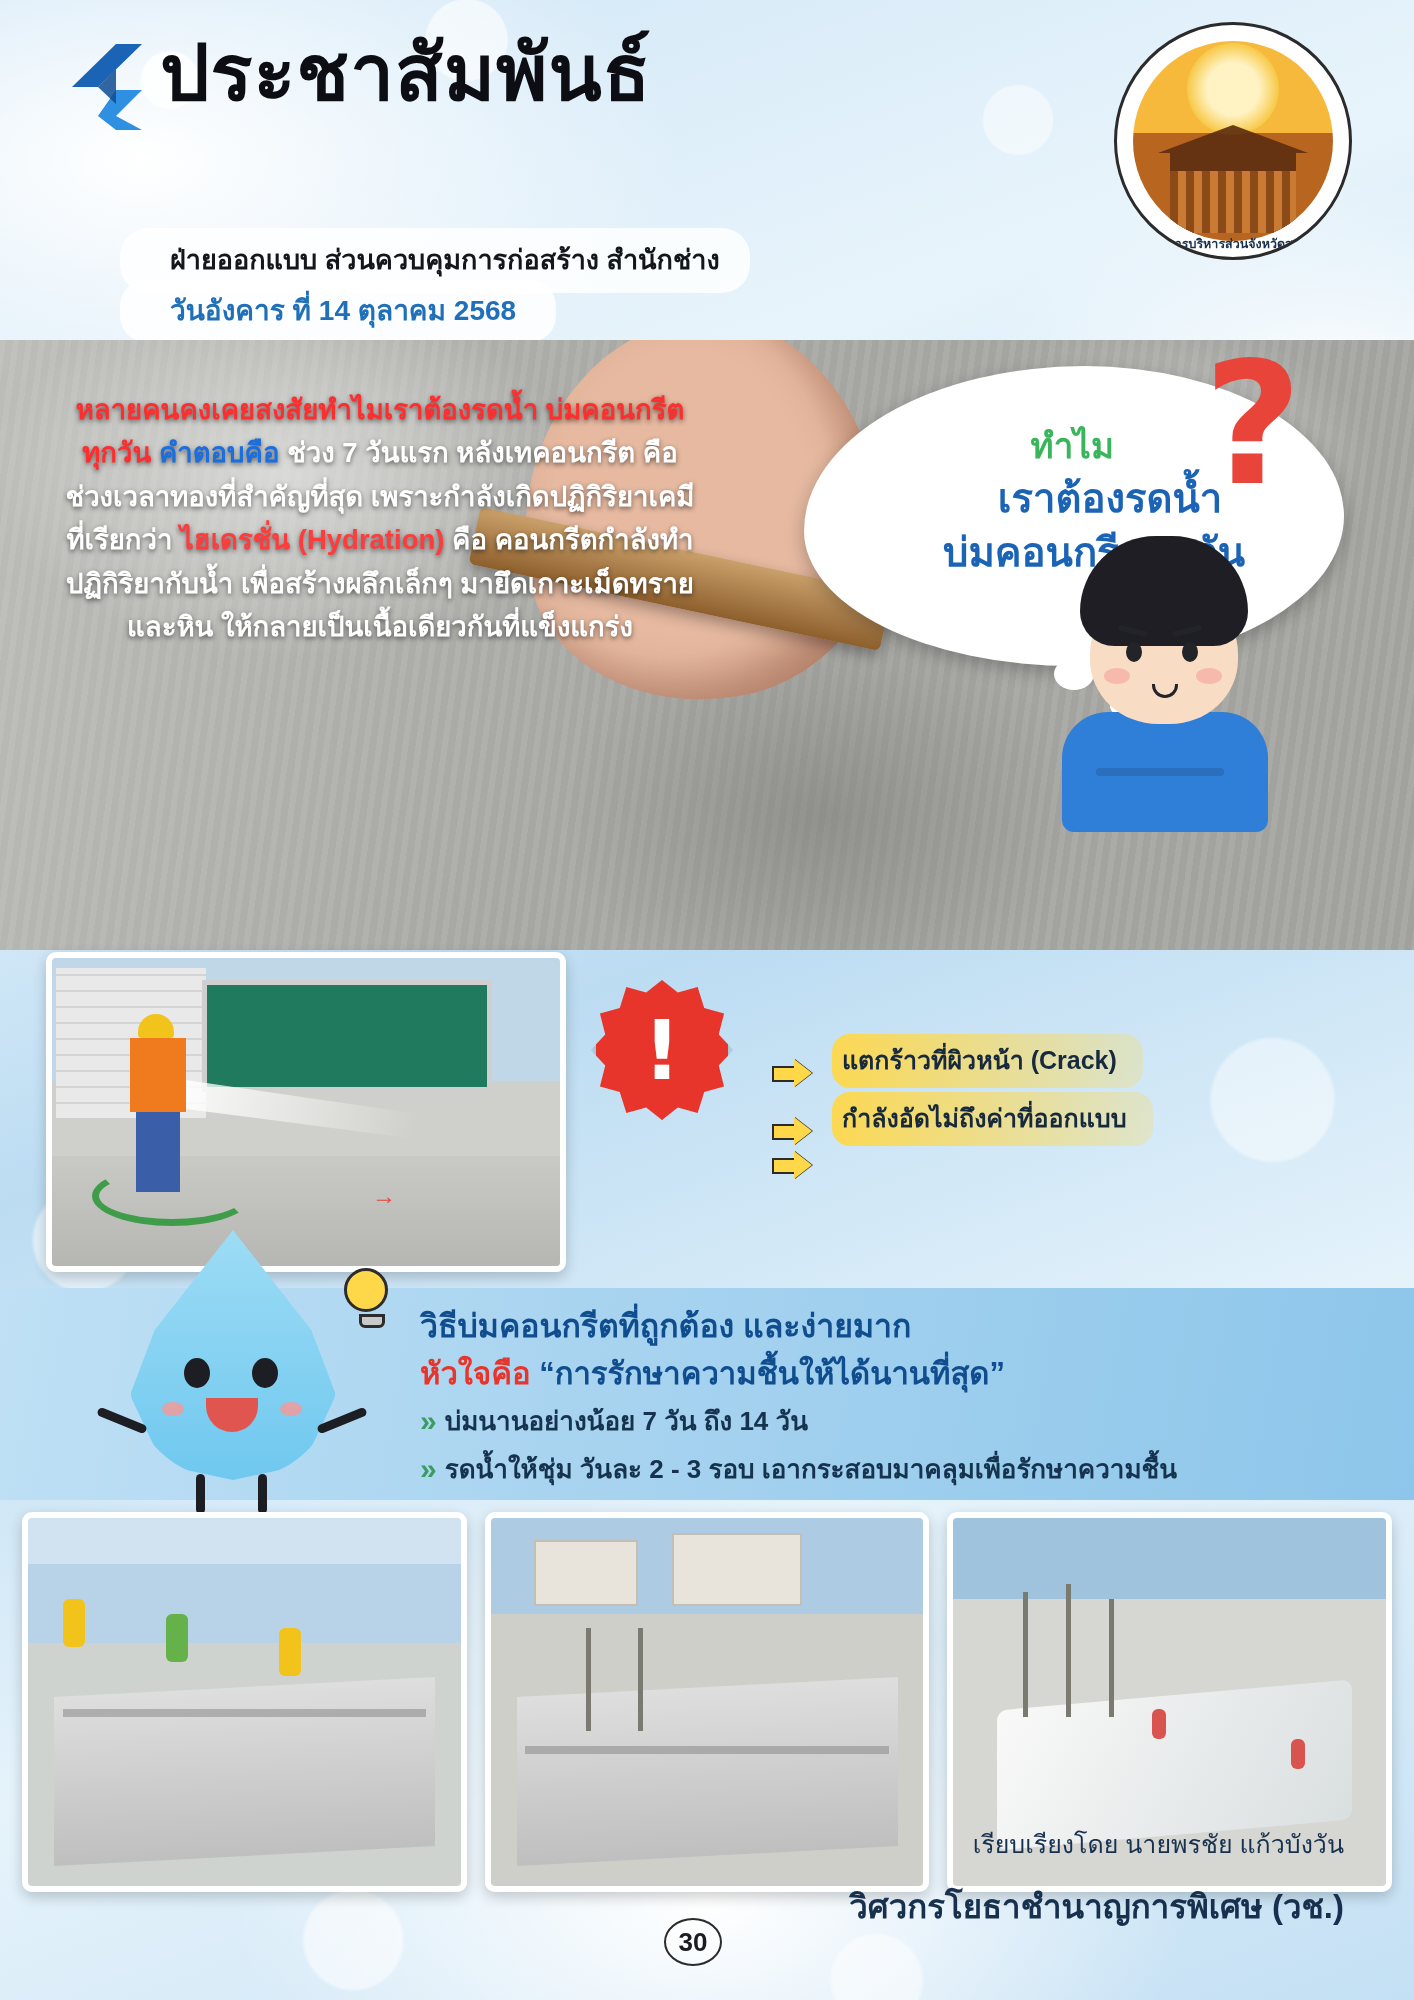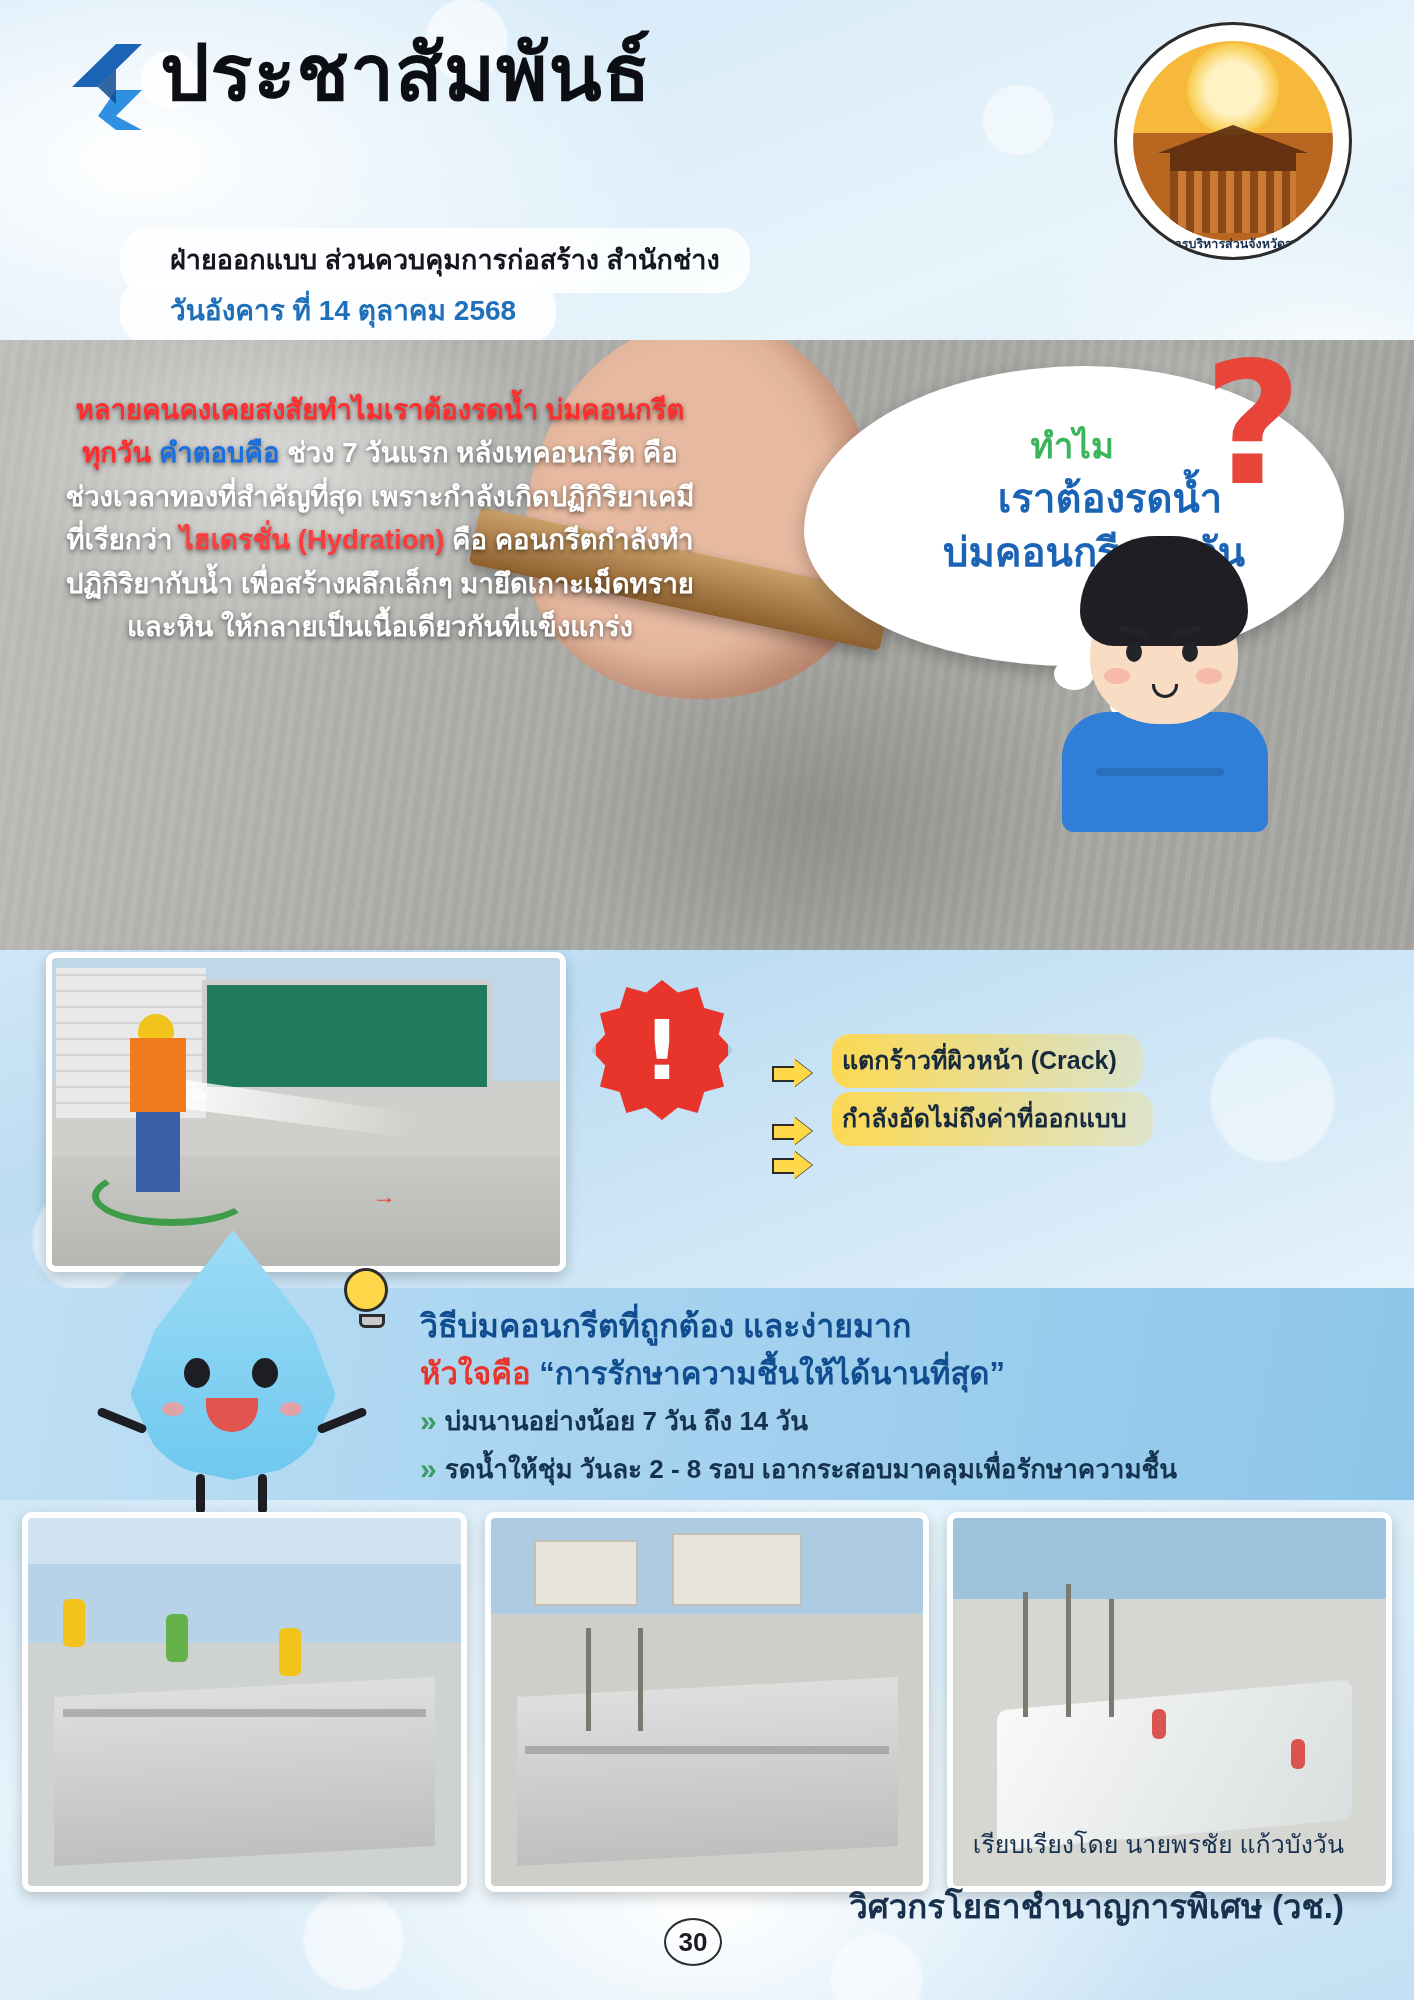--- a/index.html
+++ b/index.html
@@ -420,21 +420,21 @@
     <span>หัวใจคือ</span>
     <span class="q">“การรักษาความชื้นให้ได้นานที่สุด”</span>
   </div>
 
   <div class="band-li" style="top:1400px;">
     <span class="chev">»</span>
     <span>บ่มนานอย่างน้อย 7 วัน ถึง 14 วัน</span>
   </div>
   <div class="band-li" style="top:1448px;">
     <span class="chev">»</span>
-    <span>รดน้ำให้ชุ่ม วันละ 2 - 8 รอบ เอากระสอบมาคลุมเพื่อรักษาความชื้น</span>
+    <span>รดน้ำให้ชุ่ม วันละ 2 - 3 รอบ เอากระสอบมาคลุมเพื่อรักษาความชื้น</span>
   </div>
 
   <div class="gallery">
     <div class="gphoto g1">
       <div class="g-strip" style="top:0;"></div>
       <div class="g-slab"></div>
       <div class="g-worker" style="left:8%;top:22%;"></div>
       <div class="g-worker v" style="left:32%;top:26%;"></div>
       <div class="g-worker" style="left:58%;top:30%;"></div>
       <div class="g-row" style="top:52%;"></div>

